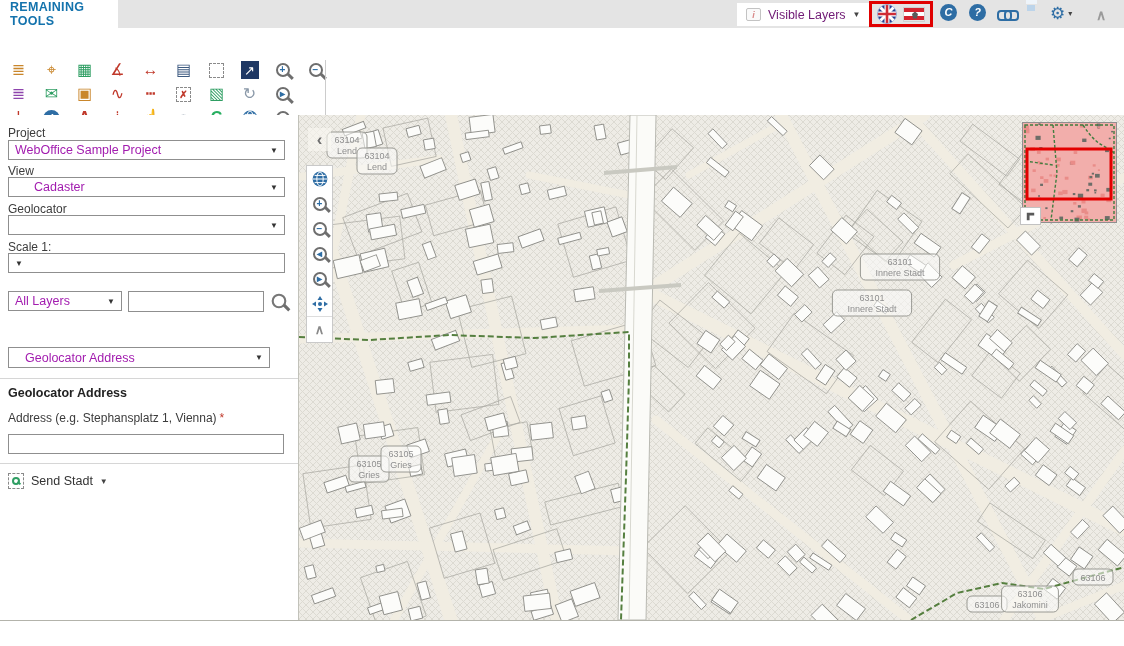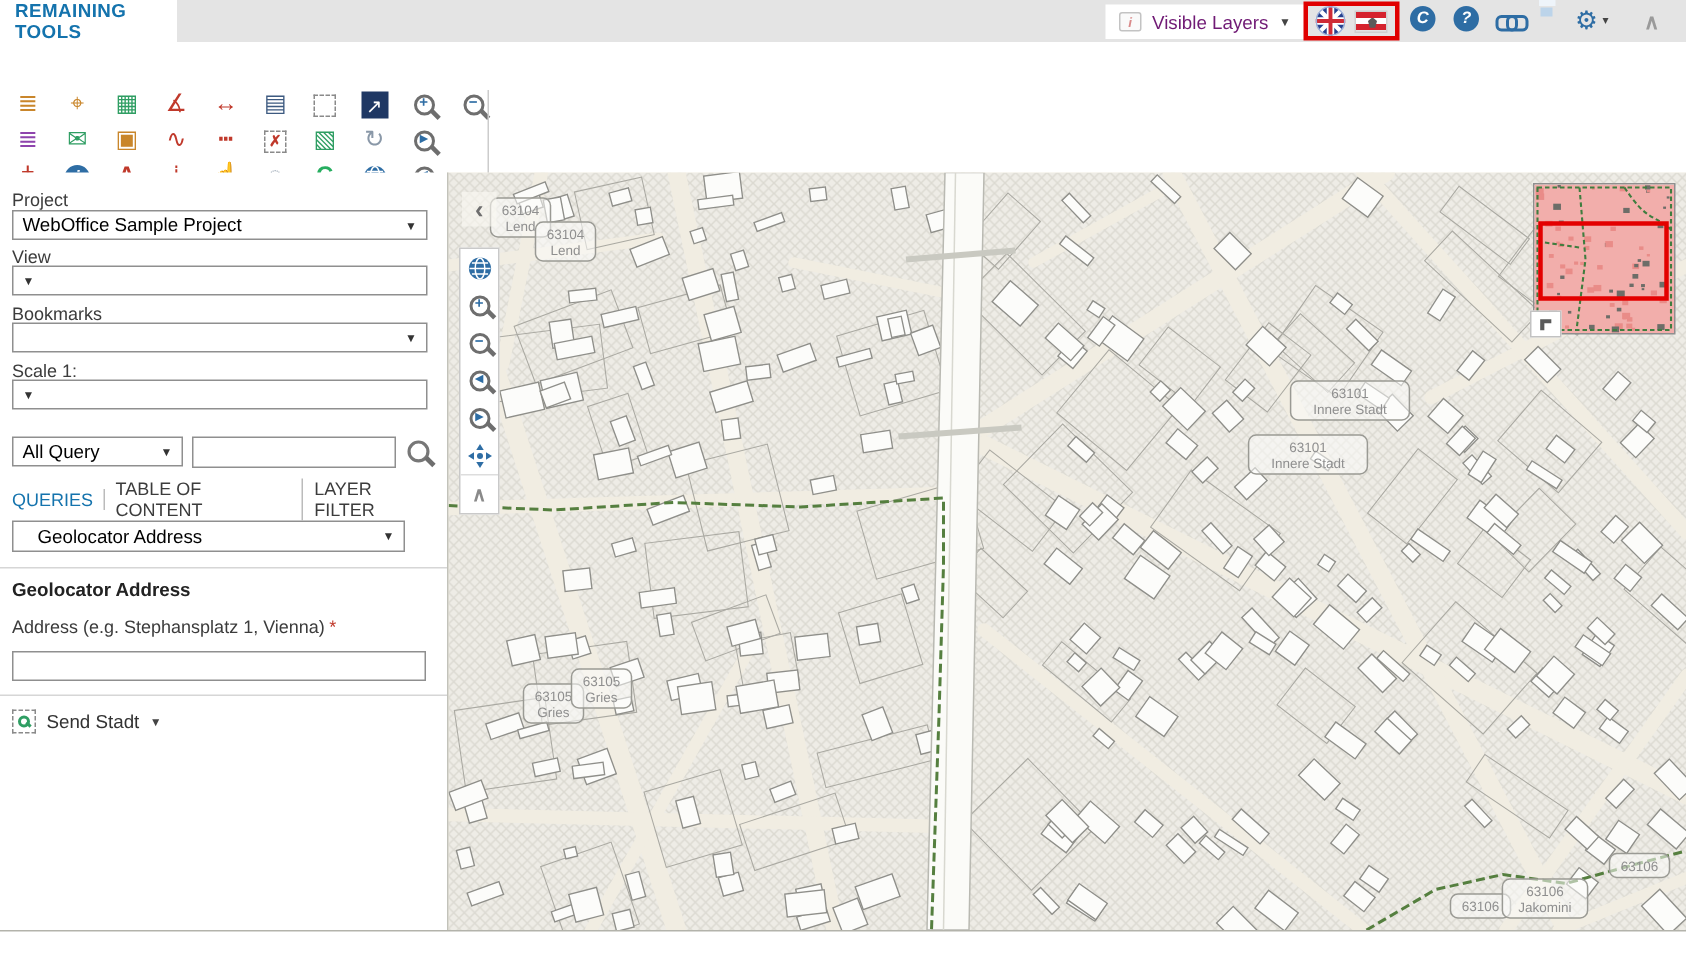--- a/index.html
+++ b/index.html
@@ -53,21 +53,21 @@
                font-size:10px; font-weight:bold; color:#2e6da4; line-height:1; }
   .boxd { position:relative; width:15px; height:15px; border:1.5px dashed #8a8a8a; display:flex;
           align-items:center; justify-content:center; font-size:10px; font-weight:bold; }
   .tool-sep { position:absolute; left:325px; top:32px; height:76px; width:1px; background:#ccc; }
 
   
   .sidebar { position:absolute; left:0; top:115px; width:298px; height:505px; background:#fff; }
   .flabel { position:absolute; left:8px; font-size:12px; color:#3c3c3c; }
   .dd { position:absolute; left:8px; width:277px; height:20px; border:1px solid #8f8f8f; background:#fff;
         display:flex; align-items:center; padding:0 6px; cursor:pointer; }
-  .dd .dd-val { flex:1; font-size:12.5px; color:#000000; white-space:nowrap; overflow:hidden; }
+  .dd .dd-val { flex:1; font-size:12.5px; color:#a21caf; white-space:nowrap; overflow:hidden; }
   .dd .dd-arrow { font-size:8px; color:#333; }
   .ti { border:1px solid #8f8f8f; background:#fff; font-size:12.5px; padding:0 5px; color:#222; }
   .tabsrow { position:absolute; left:8px; top:209px; display:flex; align-items:center; height:17px; }
   .tabitem { font-size:12px; color:#3c3c3c; padding:0 7px; cursor:pointer; border-right:1px solid #bbb; }
   .tabitem:first-child { padding-left:0; }
   .tabitem:last-child { border-right:none; }
   .tabitem.active { color:#1473ad; }
   .shr { position:absolute; left:0; width:298px; height:1px; background:#d6d6d6; }
   .sheading { position:absolute; left:8px; font-size:12.5px; font-weight:bold; color:#222; }
   .req { color:#c0392b; margin-left:3px; }
@@ -266,47 +266,43 @@
 
   <div class="sidebar">
     <div class="flabel" style="top:11px">Project</div>
     <div class="dd" style="top:25px">
       <span class="dd-val">WebOffice Sample Project</span>
       <span class="dd-arrow">▼</span>
     </div>
 
     <div class="flabel" style="top:49px">View</div>
     <div class="dd" style="top:62px">
+      <span class="dd-val" style="padding-left:19px">Cadaster</span>
       <span class="dd-arrow">▼</span>
     </div>
 
-    <div class="flabel" style="top:87px">Bookmarks</div>
+    <div class="flabel" style="top:87px">Geolocator</div>
     <div class="dd" style="top:100px">
       <span class="dd-val"></span>
       <span class="dd-arrow">▼</span>
     </div>
 
     <div class="flabel" style="top:125px">Scale 1:</div>
     <div class="dd" style="top:138px">
       <span class="dd-arrow">▼</span>
     </div>
 
     <div class="flabel" style="top:180px">Quicksearch</div>
     <div class="dd" style="top:176px;width:114px">
-      <span class="dd-val">All Query</span>
+      <span class="dd-val">All Layers</span>
       <span class="dd-arrow">▼</span>
     </div>
     <input class="ti" style="position: absolute; left: 128px; top: 176px; width: 136px; height: 21px;" value="">
     <span class="mag search" style="position:absolute;left:272px;top:179px"></span>
 
-    <div class="tabsrow">
-      <span class="tabitem active">QUERIES</span>
-      <span class="tabitem">TABLE OF CONTENT</span>
-      <span class="tabitem">LAYER FILTER</span>
-    </div>
 
     <div class="dd" style="top:232px;width:262px;height:21px">
       <span class="dd-val" style="padding-left:10px">Geolocator Address</span>
       <span class="dd-arrow">▼</span>
     </div>
 
     <div class="shr" style="top:263px"></div>
     <div class="sheading" style="top:271px">Geolocator Address</div>
 
     <div class="flabel" style="top:296px">

